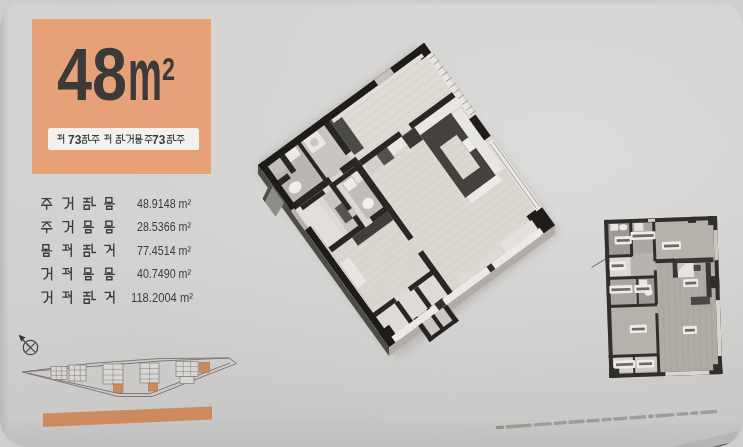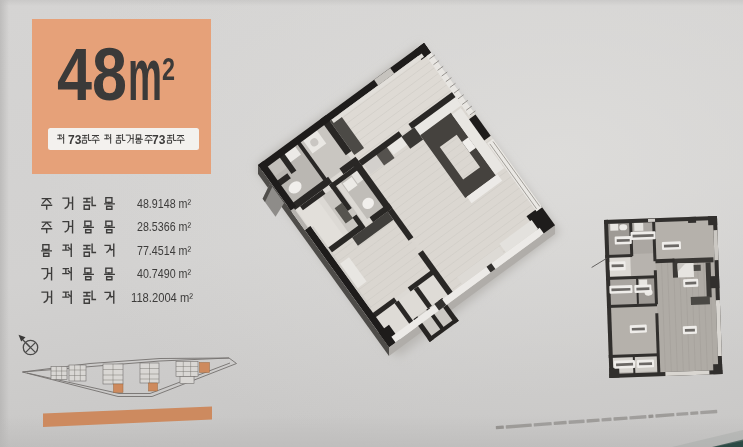--- a/index.html
+++ b/index.html
@@ -1,16 +1,16 @@
 <!DOCTYPE html>
 <html><head>
 <meta charset="utf-8">
 <style>
 html,body{margin:0;padding:0;background:#cfcecd;}
-#page{position:relative;width:743px;height:447px;overflow:hidden;font-family:"Liberation Sans",sans-serif;}
+#page{position:relative;width:743px;height:447px;overflow:hidden;font-family:"Liberation Sans",sans-serif;border-radius:28px;}
 #page svg{filter:blur(0.45px);}
 </style>
 </head>
 <body>
 <div id="page">
 <svg width="743" height="447" viewBox="0 0 743 447" xmlns="http://www.w3.org/2000/svg">
 <defs>
   <linearGradient id="paper" x1="0" y1="0" x2="0.25" y2="1">
     <stop offset="0" stop-color="#d5d4d3"></stop>
     <stop offset="0.6" stop-color="#d2d1d0"></stop>

